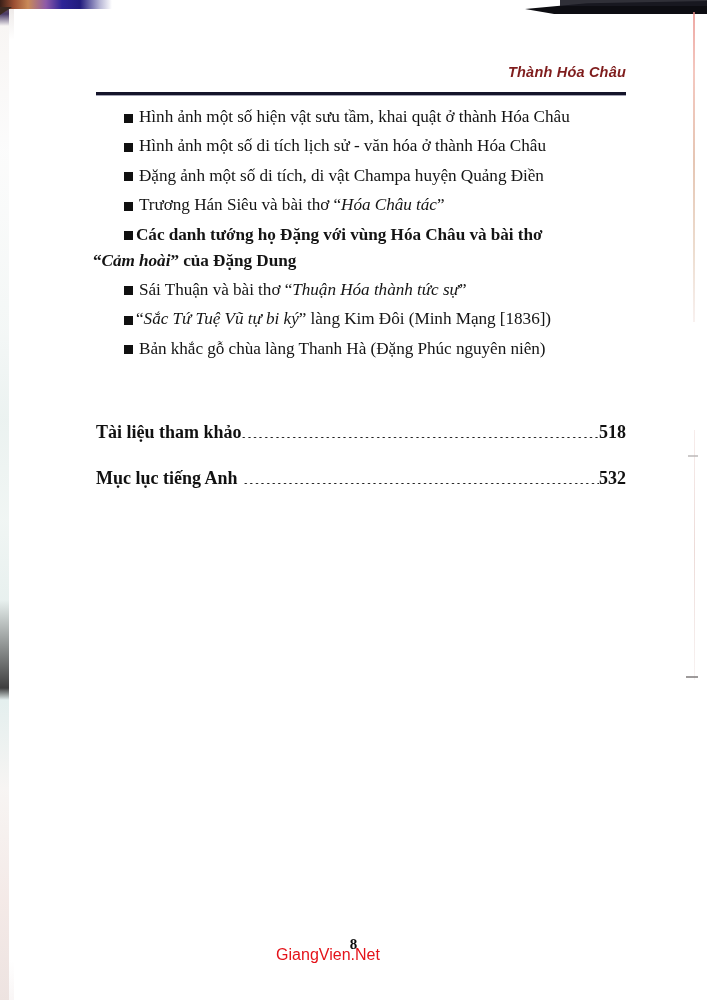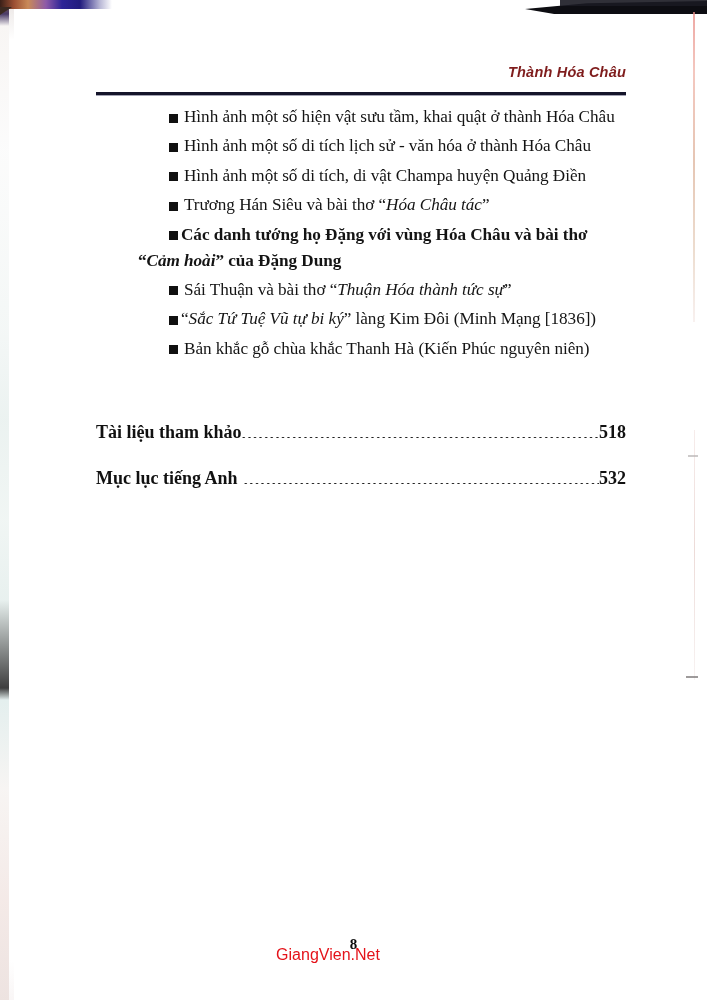--- a/index.html
+++ b/index.html
@@ -170,21 +170,20 @@
     width: 530px;
   }
   .toc-item {
     position: relative;
     padding-left: 43px;
     font-size: 17.2px;
     line-height: 26px;
     margin-bottom: 3.4px;
     color: #141414;
     letter-spacing: -0.05px;
-    margin-left: 45px;
   }
   .toc-item.justify {
     text-align: justify;
     text-justify: inter-word;
     padding-left: 43px;
     text-indent: 0;
     font-weight: bold;
   }
   .toc-item.justify .line-body { display: block; }
   .toc-item.justify .wrap-line {
@@ -299,21 +298,21 @@
       <span class="bullet"></span>
       <span>Hình ảnh một số di tích lịch sử - văn hóa ở thành Hóa Châu</span>
     </div>
 
     <div class="toc-item">
       <span class="bullet"></span>
     </div>
 
     <div class="toc-item">
       <span class="bullet"></span>
-      <span>Hình ảnh một số di tích, di vật Champa huyện Quảng Điền</span>
+      <span>Đặng ảnh một số di tích, di vật Champa huyện Quảng Điền</span>
     </div>
 
     <div class="toc-item">
       <span class="bullet"></span>
     </div>
 
     <div class="toc-item">
       <span class="bullet"></span>
       <span>Trương Hán Siêu và bài thơ “</span><span class="it">Hóa Châu tác</span><span>”</span>
     </div>
@@ -329,21 +328,21 @@
       <span>Sái Thuận và bài thơ “</span><span class="it">Thuận Hóa thành tức sự</span><span>”</span>
     </div>
 
     <div class="toc-item tight">
       <span class="bullet"></span>
       <span>“</span><span class="it">Sắc Tứ Tuệ Vũ tự bi ký</span><span>” làng Kim Đôi  (Minh Mạng [1836])</span>
     </div>
 
     <div class="toc-item">
       <span class="bullet"></span>
-      <span>Bản khắc gỗ chùa khắc Thanh Hà (Kiến Phúc nguyên niên)</span>
+      <span>Bản khắc gỗ chùa làng Thanh Hà (Đặng Phúc nguyên niên)</span>
     </div>
 
   </div>
 
   <div class="leaders" style="top:400px;">
 
     <div class="leader-row">
       <span class="leader-label">Tài liệu tham khảo</span>
       <span class="leader-dots"></span>
       <span class="leader-page">518</span>

